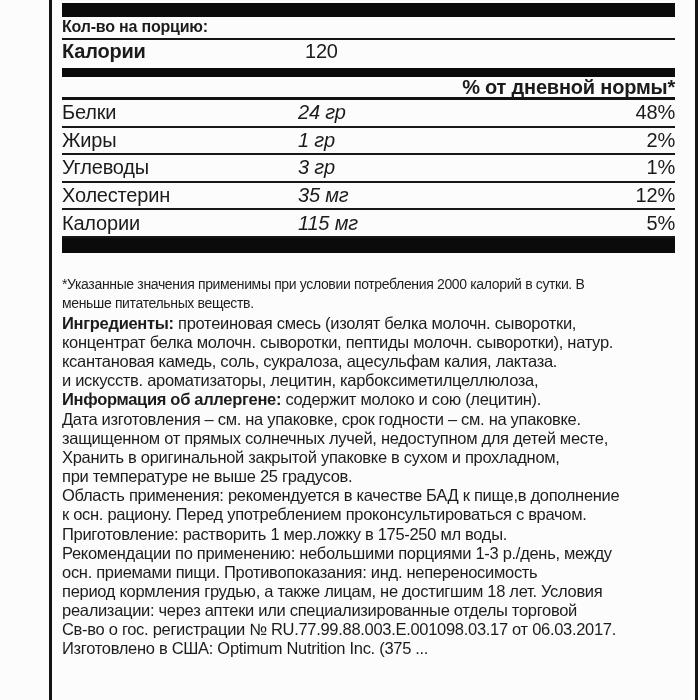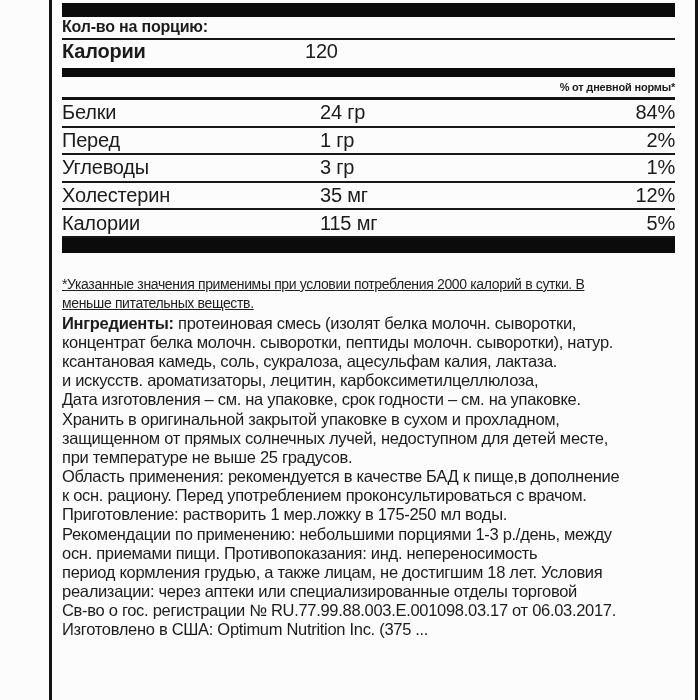--- a/index.html
+++ b/index.html
@@ -27,35 +27,34 @@
   }
   .rule-1{height:2.5px;background:#151515;}
   .calories-row{
     position:relative;height:28px;display:flex;align-items:flex-start;
     font-size:20px;letter-spacing:-0.2px;
   }
   .calories-label{font-weight:bold;}
   .calories-value{position:absolute;left:243px;font-weight:normal;}
   .dvh-row{
     height:20px;display:flex;align-items:center;justify-content:flex-end;
-    font-size:11px;font-weight:bold;letter-spacing:-0.2px;
+    font-size:20px;font-weight:bold;letter-spacing:-0.2px;
   }
   .rule-2{height:3px;background:#121212;}
   .nrow{
     position:relative;box-sizing:border-box;height:27.6px;
     display:flex;align-items:center;
     border-bottom:2.5px solid #181818;
     font-size:20px;letter-spacing:-0.2px;gap:36px;
   }
-  .namount{position:absolute;left:258px;}
+  .namount{position:absolute;left:236px;font-style:italic;}
   .ndv{margin-left:auto;}
   .footnote{
     margin-top:22px;font-size:14px;line-height:19.4px;letter-spacing:-0.35px;
     color:#1e1e1e;
-    text-decoration:underline;
   }
   .fline{white-space:nowrap;}
   .bodytext{
     font-size:16.5px;line-height:19.15px;letter-spacing:-0.3px;color:#1c1c1c;
   }
   .tline{white-space:nowrap;}
   .tline b{font-weight:bold;}
 </style>
 </head>
 <body>
@@ -81,24 +80,24 @@
       <div class="dvh-row">
         <span>% от дневной нормы*</span>
       </div>
       <div class="rule-2"></div>
 
       <div>
 
       <div class="nrow">
             <span class="nname">Белки</span>
             <span class="namount">24 гр</span>
-            <span class="ndv">84%</span>
+            <span class="ndv">48%</span>
           </div>
           <div class="nrow">
-            <span class="nname">Перед</span>
+            <span class="nname">Жиры</span>
             <span class="namount">1 гр</span>
             <span class="ndv">2%</span>
           </div>
           <div class="nrow">
             <span class="nname">Углеводы</span>
             <span class="namount">3 гр</span>
             <span class="ndv">1%</span>
           </div>
           <div class="nrow">
             <span class="nname">Холестерин</span>
@@ -128,27 +127,30 @@
           <div class="tline">
             <b></b><span>концентрат белка молочн. сыворотки, пептиды молочн. сыворотки), натур.</span>
           </div>
           <div class="tline">
             <b></b><span>ксантановая камедь, соль, сукралоза, ацесульфам калия, лактаза.</span>
           </div>
           <div class="tline">
             <b></b><span>и искусств. ароматизаторы, лецитин, карбоксиметилцеллюлоза,</span>
           </div>
           <div class="tline">
+            <b>Информация об аллергене:</b><span> содержит молоко и сою (лецитин).</span>
+          </div>
+          <div class="tline">
             <b></b><span>Дата изготовления – см. на упаковке, срок годности – см. на упаковке.</span>
           </div>
           <div class="tline">
-            <b></b><span>Хранить в оригинальной закрытой упаковке в сухом и прохладном,</span>
+            <b></b><span>защищенном от прямых солнечных лучей, недоступном для детей месте,</span>
           </div>
           <div class="tline">
-            <b></b><span>защищенном от прямых солнечных лучей, недоступном для детей месте,</span>
+            <b></b><span>Хранить в оригинальной закрытой упаковке в сухом и прохладном,</span>
           </div>
           <div class="tline">
             <b></b><span>при температуре не выше 25 градусов.</span>
           </div>
           <div class="tline">
             <b></b><span>Область применения: рекомендуется в качестве БАД к пище,в дополнение</span>
           </div>
           <div class="tline">
             <b></b><span>к осн. рациону. Перед употреблением проконсультироваться с врачом.</span>
           </div>

